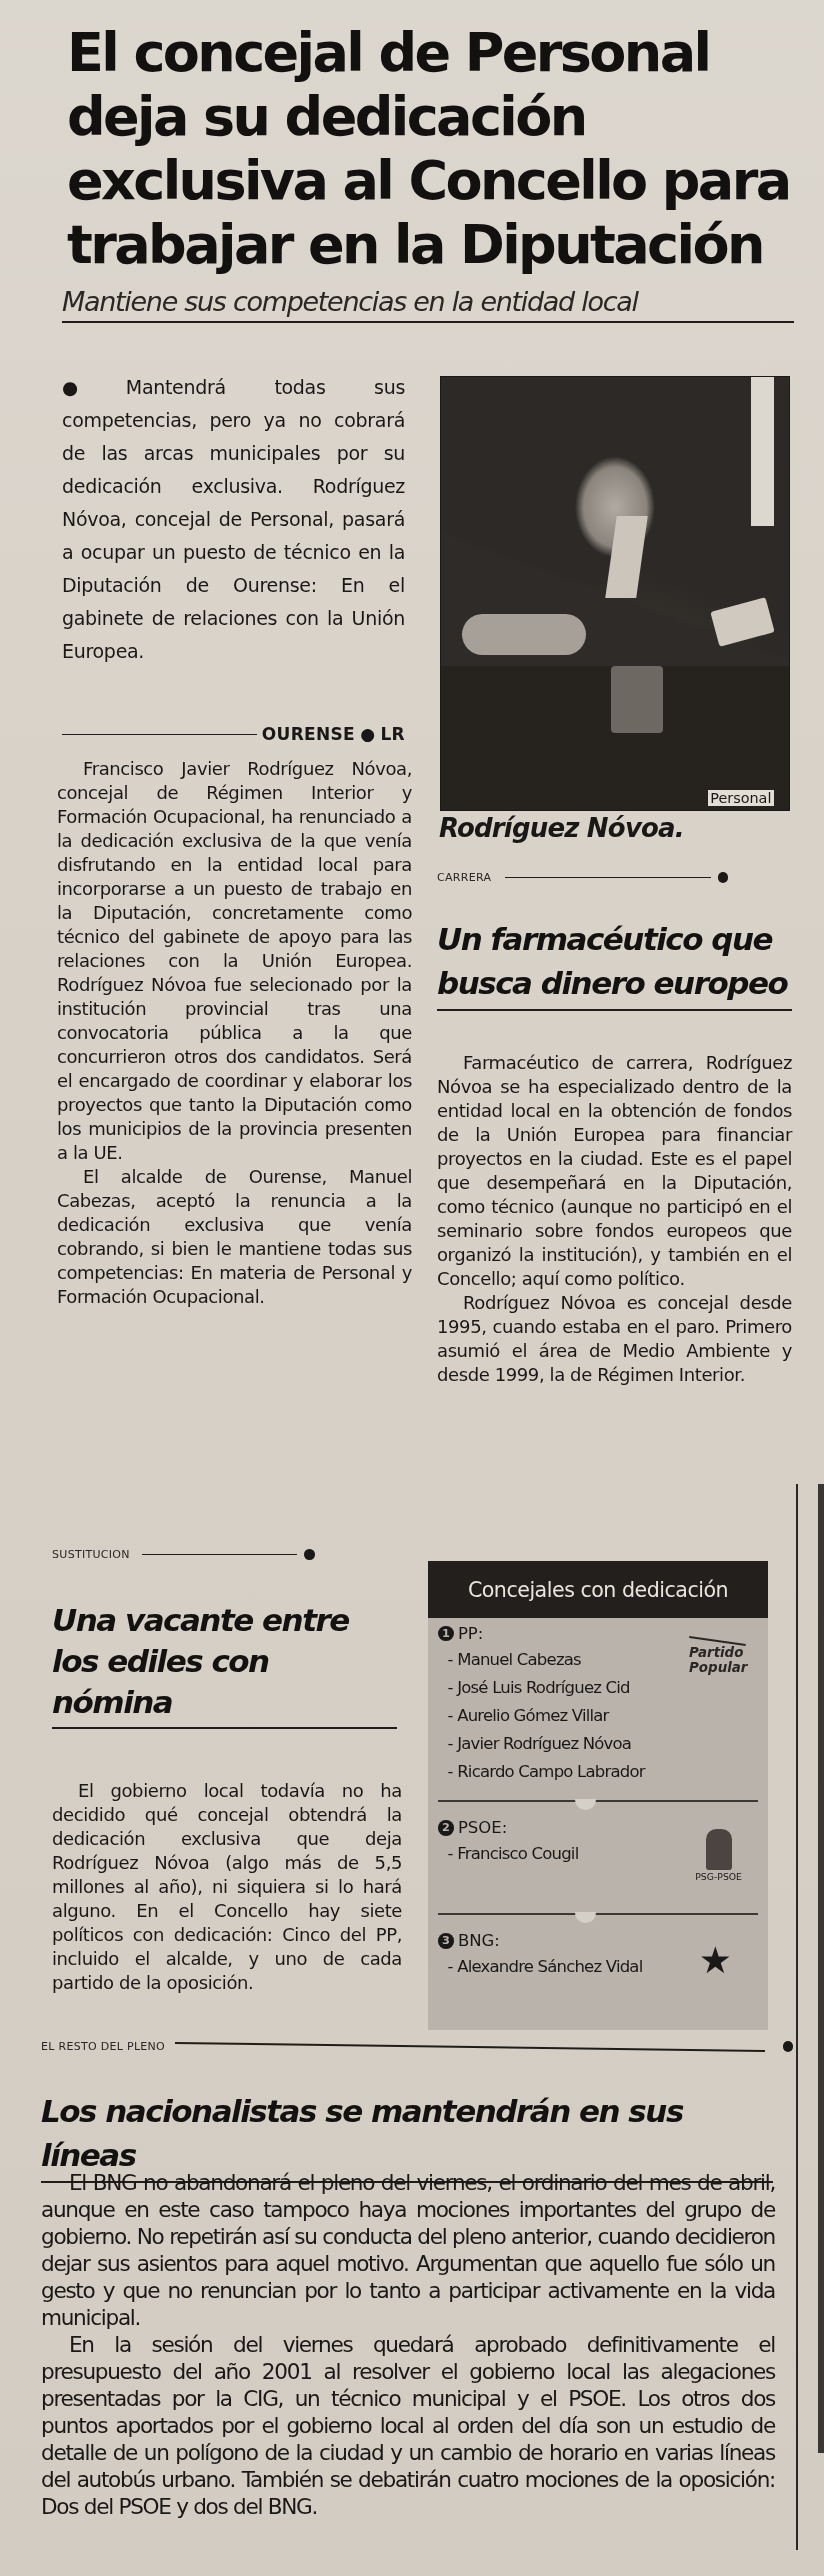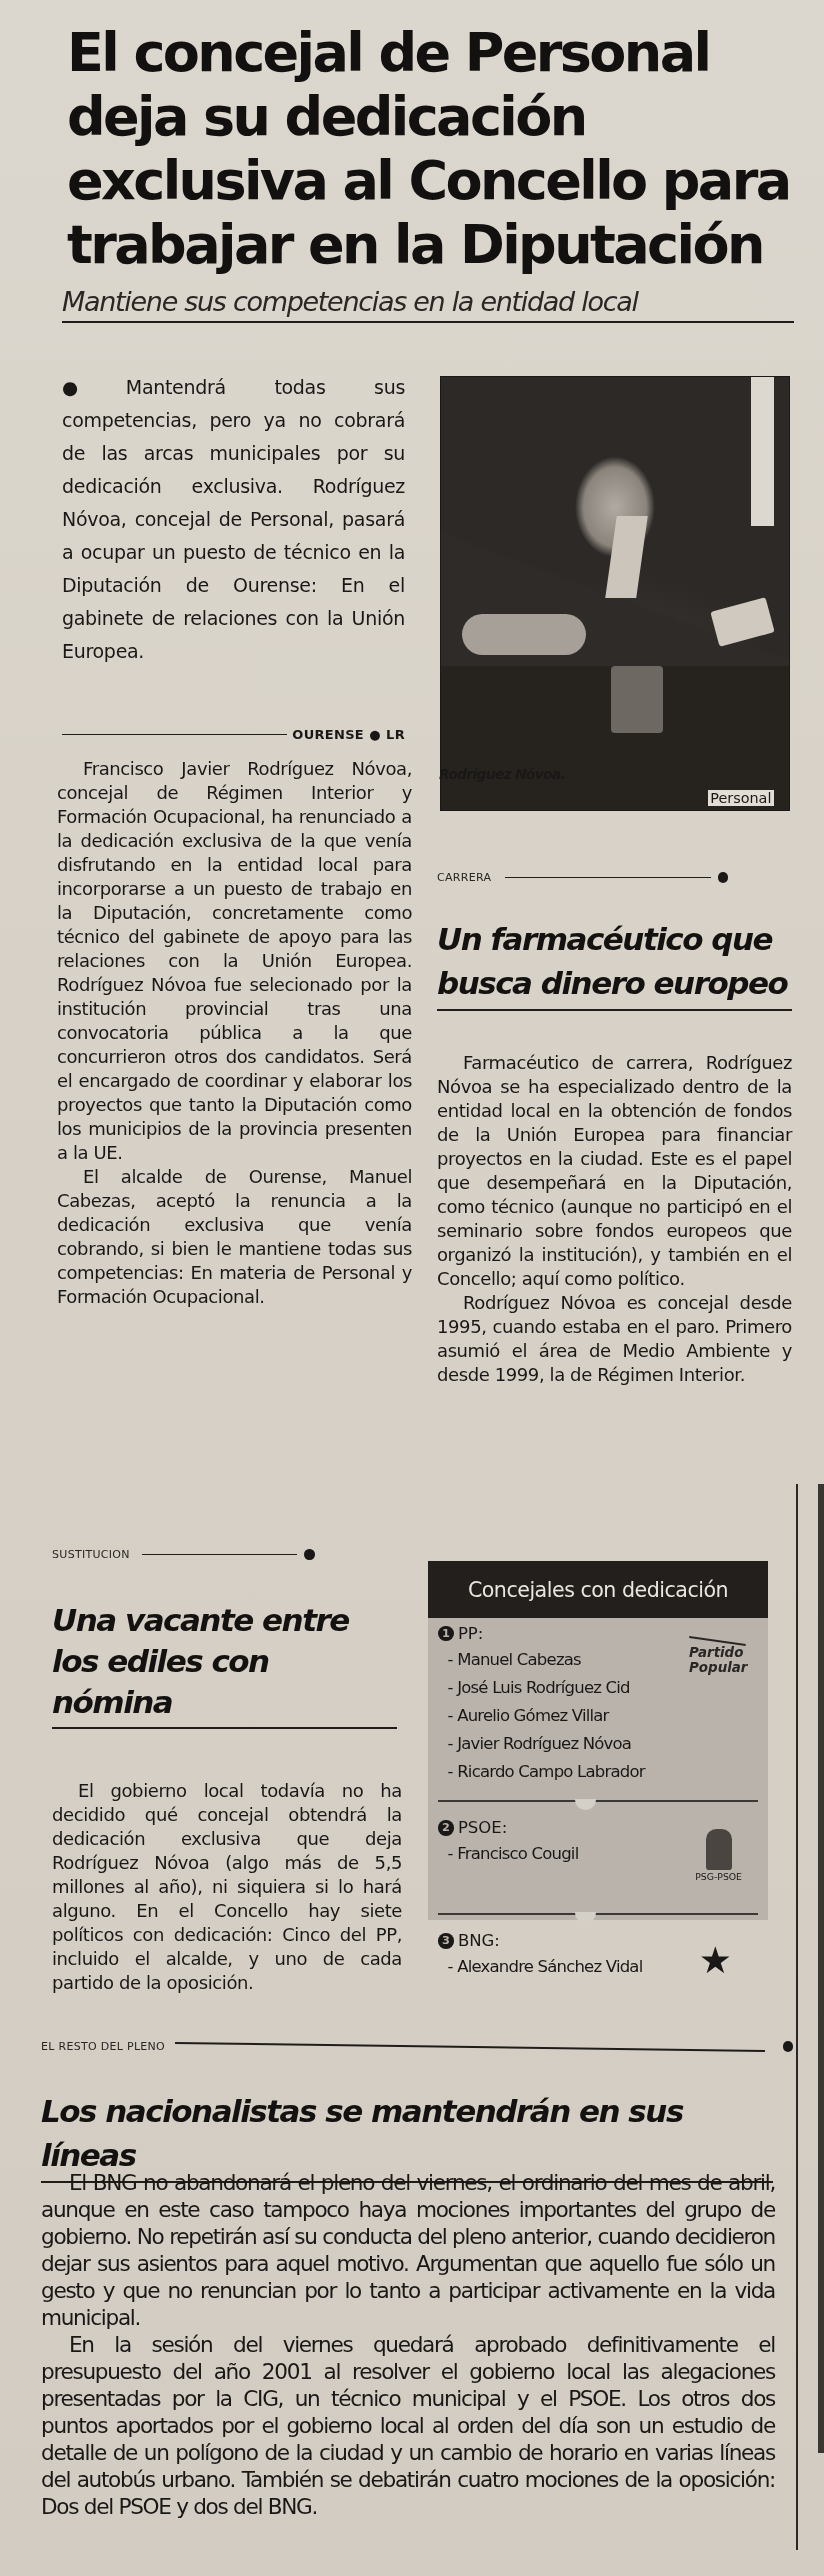--- a/index.html
+++ b/index.html
@@ -36,21 +36,21 @@
     position: absolute; left: 62px; top: 371px; width: 343px;
     font-family: "DejaVu Sans", sans-serif; font-size: 19px; line-height: 33px;
     text-align: justify; letter-spacing: -0.3px;
   }
   .lead .bullet { font-size: 18.5px; margin-right: 5.2px; }
   .byline {
     position: absolute; left: 62px; top: 724px; width: 343px; height: 20.6px;
     display: flex; align-items: center; gap: 5.2px;
   }
   .byline .rule { flex: 1; height: 1.5px; background: #1f1c1a; }
-  .byline span { font-weight: bold; font-size: 13px; letter-spacing: 0.3px; }
+  .byline span { font-weight: bold; font-size: 17px; letter-spacing: 0.3px; }
   .body-col {
     font-family: "DejaVu Sans", sans-serif; font-size: 18px; line-height: 24px;
     text-align: justify; letter-spacing: -0.4px; margin: 0;
   }
   .body-col p { margin: 0; text-indent: 26px; }
   .col1 { position: absolute; left: 57px; top: 757px; width: 355px; }
   .photo {
     position: absolute; left: 440px; top: 376px; width: 348px; height: 433px;
     border: 1.5px solid #1b1917;
     background:
@@ -64,22 +64,22 @@
   .photo .shirt { position: absolute; left: 170px; top: 139px; width: 31px; height: 82px; background: #cbc5bc; transform: skewX(-8deg); }
   .photo .hands { position: absolute; left: 20.6px; top: 237px; width: 124px; height: 41px; background: #a7a098; border-radius: 20.6px; }
   .photo .desk { position: absolute; left: 0; top: 289px; width: 100%; height: 144px; background: #26231f; }
   .photo .glass { position: absolute; left: 170px; top: 289px; width: 52px; height: 67px; background: #6d6862; border-radius: 4.1px; }
   .photo .mic { position: absolute; left: 273px; top: 227px; width: 57px; height: 36px; background: #cfc9bf; transform: rotate(-15deg); border-radius: 3.1px; }
   .photo .credit {
     position: absolute; right: 15.5px; bottom: 4.1px; background: #e2ddd5; color: #1b1917;
     font-size: 14.4px; padding: 0 2.1px;
   }
   .caption {
-    position: absolute; left: 439px; top: 766px; font-weight: bold; font-style: italic;
-    font-size: 14px; letter-spacing: -0.8px;
+    position: absolute; left: 439px; top: 813px; font-weight: bold; font-style: italic;
+    font-size: 26px; letter-spacing: -0.8px;
   }
   .kicker {
     position: absolute; display: flex; align-items: center; gap: 7.2px;
     font-size: 11px; letter-spacing: 0.3px; color: #2a2725;
   }
   .kicker .rule { height: 1.5px; background: #1f1c1a; }
   .kicker .dot { width: 10.3px; height: 10.3px; border-radius: 50%; background: #1b1917; }
   .k-carrera { left: 437px; top: 871px; width: 355px; }
   .k-carrera .rule { width: 206px; margin-left: 6.2px; }
   .sec-head {
@@ -87,21 +87,21 @@
     line-height: 44px; letter-spacing: -1.5px; color: #141210;
     border-bottom: 2.1px solid #1f1c1a; padding-bottom: 4.1px;
   }
   .h-farm { left: 437px; top: 917px; width: 355px; }
   .col2 { position: absolute; left: 437px; top: 1051px; width: 355px; }
   .k-sust { left: 52px; top: 1548px; width: 355px; }
   .k-sust .rule { width: 155px; margin-left: 5.2px; }
   .h-vac { left: 52px; top: 1600px; width: 345px; line-height: 41px; }
   .col3 { position: absolute; left: 52px; top: 1731px; width: 350px; margin-top: 48px; }
   .box {
-    position: absolute; left: 428px; top: 1561px; width: 340px; height: 359px;
+    position: absolute; left: 428px; top: 1561px; width: 340px; height: 469px;
     background: #b9b3ab;
   }
   .box .box-title {
     background: #221f1d; color: #ebe6dd; font-size: 20.6px; letter-spacing: -0.5px;
     height: 57px; display: flex; align-items: center; justify-content: center;
   }
   .box .party { position: relative; padding: 0 10.3px; }
   .box .party-label { font-size: 16.5px; display: flex; align-items: center; gap: 4.1px; margin-top: 6.2px; }
   .box .num {
     display: inline-flex; width: 15.5px; height: 15.5px; border-radius: 50%; background: #1b1917;

